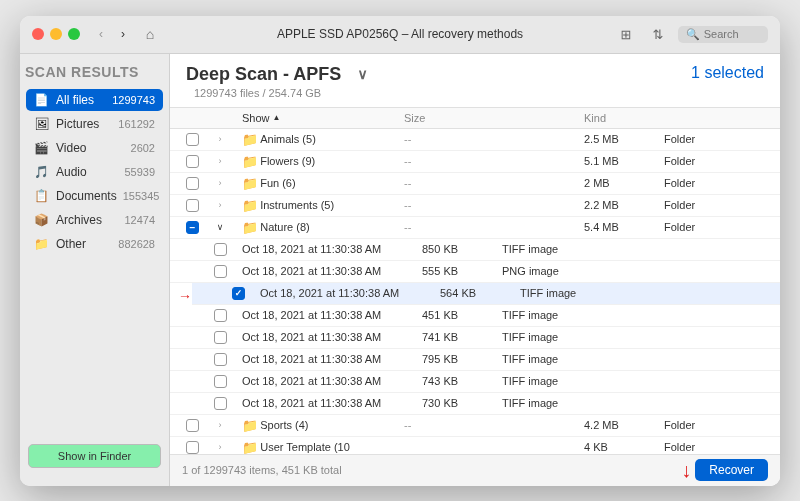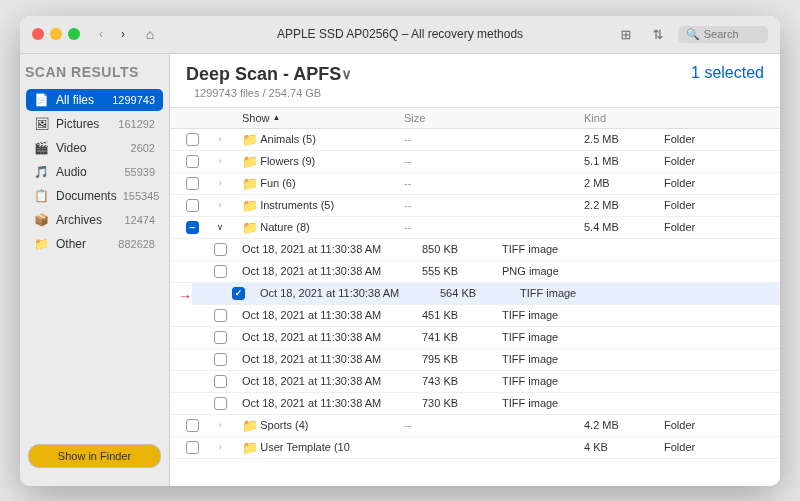--- a/index.html
+++ b/index.html
@@ -168,23 +168,23 @@
       font-size: 11px;
       color: #888;
     }
     .sidebar-footer {
       margin-top: auto;
       padding: 8px;
     }
     .show-finder-btn {
       width: 100%;
       padding: 5px 12px;
-      background: #eab308;
+      background: #86efac;
       border: 1px solid #bbb;
-      border-radius: 11px;
+      border-radius: 5px;
       font-size: 11px;
       color: #333;
       cursor: pointer;
       text-align: center;
     }
     .main-area {
       flex: 1;
       display: flex;
       flex-direction: column;
       overflow: hidden;
@@ -197,21 +197,21 @@
       align-items: flex-start;
       justify-content: space-between;
       flex-shrink: 0;
     }
     .scan-title {
       font-size: 18px;
       font-weight: 600;
       color: #333;
       display: flex;
       align-items: center;
-      gap: 0;
+      gap: 16px;
     }
     .scan-title .chevron {
       font-size: 14px;
       color: #666;
     }
     .scan-subtitle {
       font-size: 11px;
       color: #888;
       margin-top: 2px;
       margin-left: 8px;
@@ -642,15 +642,22 @@
               
               
             </div>
           </div>
           <div class="cell">4 KB</div>
           <div class="cell">Folder</div>
         </div>
 
       </div>
 
+      <div class="status-bar">
+        <span class="status-text">1 of 1299743 items, 451 KB total</span>
+        <div style="display:flex;align-items:center;gap:4px;">
+          <span style="color:#e02020;font-size:20px;">↓</span>
+          <button class="recover-btn">Recover</button>
+        </div>
+      </div>
     </div>
   </div>
 </div>
 
 </body></html>

